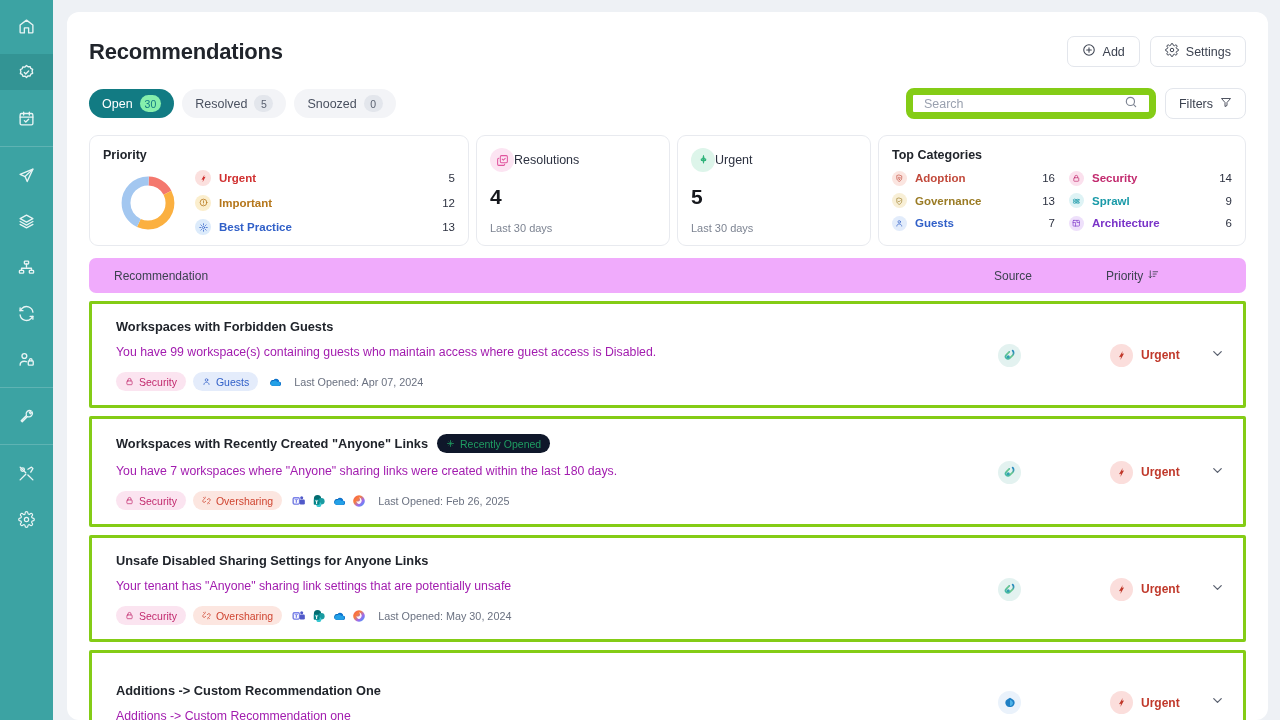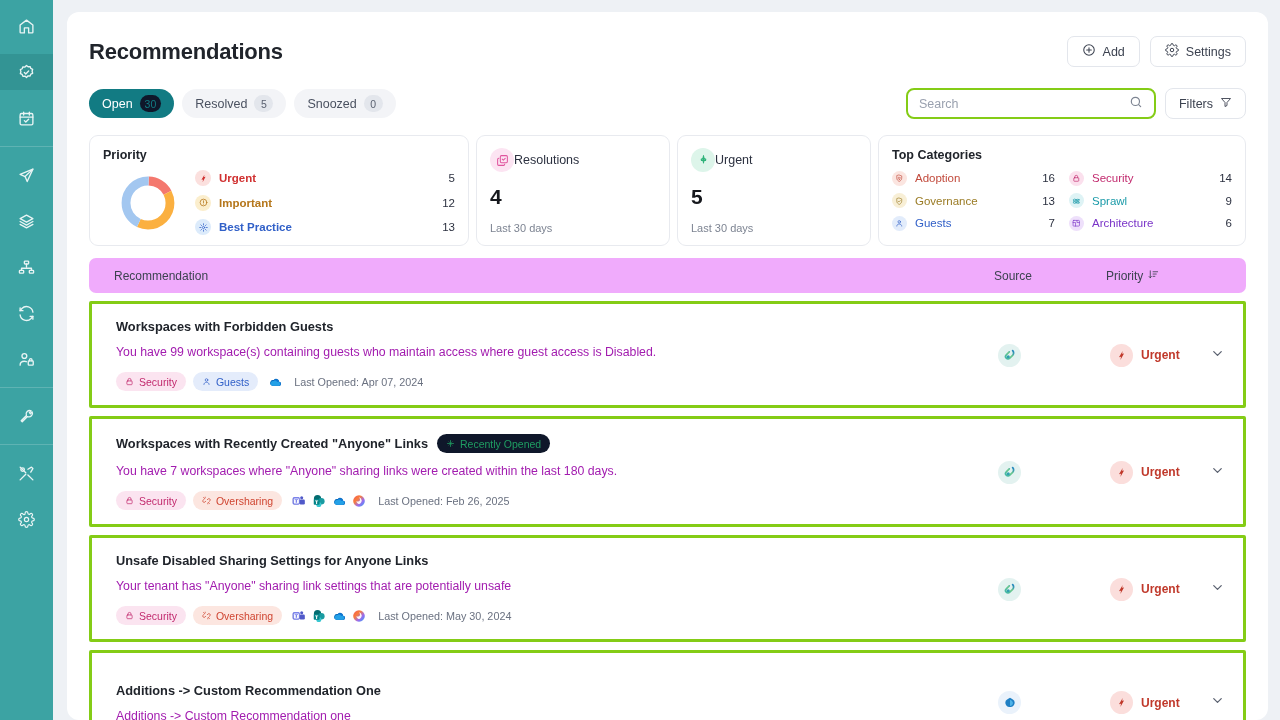--- a/index.html
+++ b/index.html
@@ -74,26 +74,26 @@
     height: 29px; padding: 0 13px;
     border-radius: 15px; background: #f3f4f7; color: #4a5160;
     font-size: 12.5px;
   }
   .tab.active { background: #127b83; color: #fff; }
   .tab .cnt {
     min-width: 19px; height: 17px; padding: 0 5px;
     border-radius: 9px; background: #e3e6ec; color: #5a6170;
     font-size: 10.5px; display: flex; align-items: center; justify-content: center;
   }
-  .tab.active .cnt { background: #0f172a; color: #127b83; }
+  .tab.active .cnt { background: #86efac; color: #127b83; }
 
   .search-wrap { display: flex; align-items: center; gap: 9px; }
   .search-box {
     width: 250px; height: 31px;
-    border: 2px solid #84cc16; border-radius: 8px;
+    border: 7px solid #84cc16; border-radius: 8px;
     display: flex; align-items: center; padding: 0 11px;
     background: #fff;
   }
   .search-box input {
     flex: 1; border: 0; outline: 0; font-size: 12.5px;
     color: #3c4250; font-family: "Liberation Sans", sans-serif;
     background: transparent;
   }
   .search-box input::placeholder { color: #9aa1af; }
   .search-box svg { width: 14px; height: 14px; color: #7d8492; }
@@ -148,21 +148,21 @@
     display: grid; grid-template-columns: 1fr 1fr; margin-top: 5px;
     column-gap: 14px;
   }
   .cat-row { display: flex; align-items: center; height: 22.5px; font-size: 11.5px; }
   .cat-ico {
     width: 15px; height: 15px; border-radius: 50%;
     display: flex; align-items: center; justify-content: center;
     margin-right: 8px; flex: 0 0 15px;
   }
   .cat-ico svg { width: 8.5px; height: 8.5px; }
-  .cat-label { flex: 1; }
+  .cat-label { flex: 1; font-weight: bold; }
   .cat-val { color: #2c3140; }
 
   
   .tbl-head {
     margin-top: 12px; height: 35px;
     background: #f0abfc; border-radius: 7px;
     display: flex; align-items: center;
     padding: 0 25px;
     font-size: 12px; color: #3c4250;
   }

